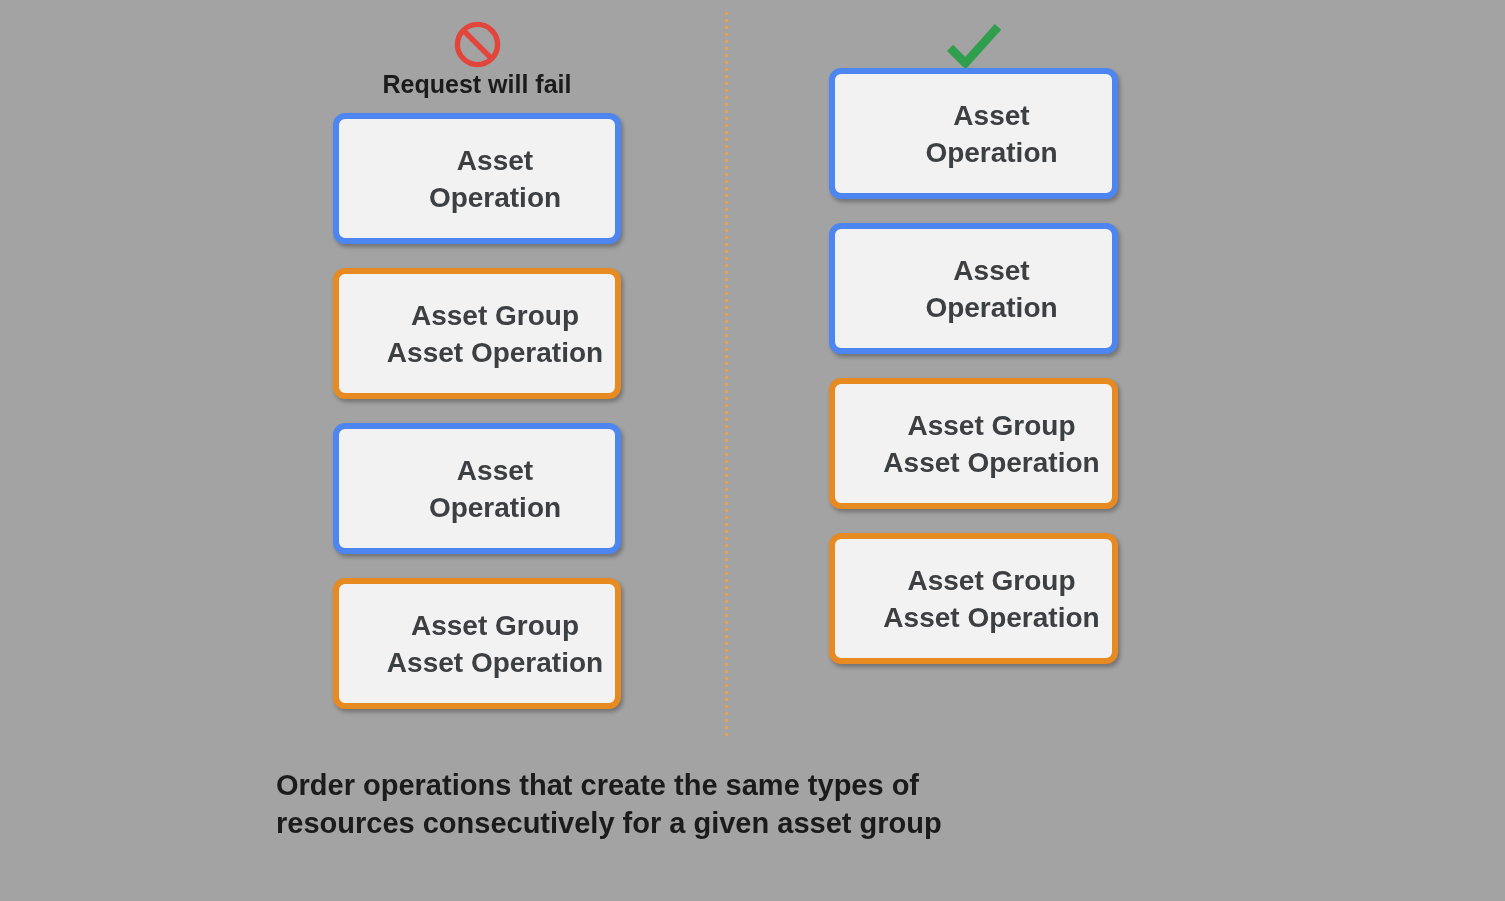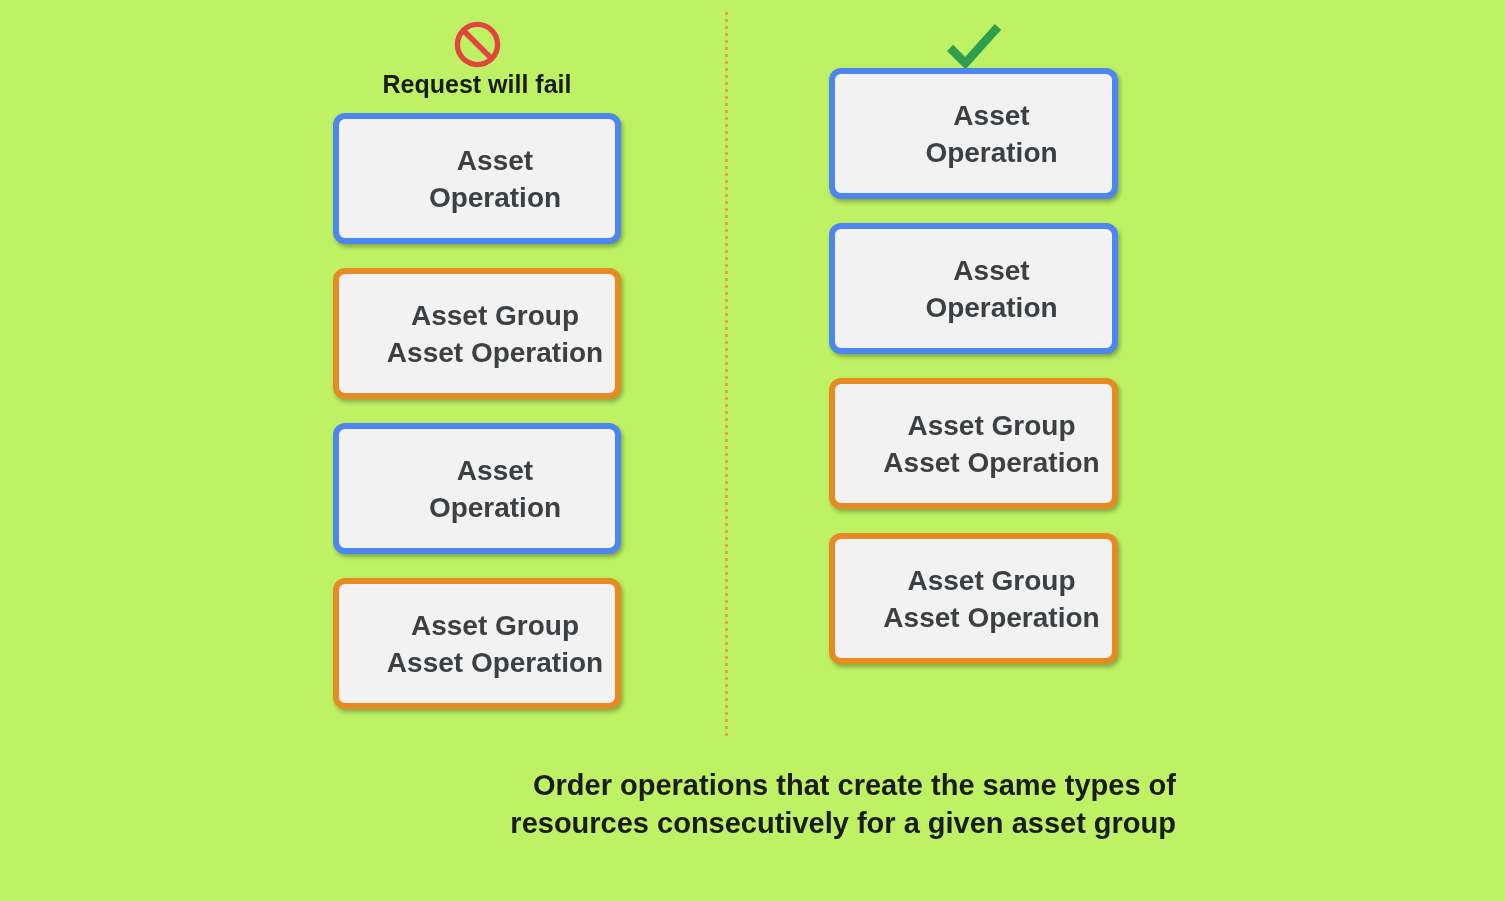--- a/index.html
+++ b/index.html
@@ -1,20 +1,20 @@
 <!DOCTYPE html>
 <html style="--blue-border: #4D86F0; --orange-border: #E78A22; --box-fill: #F2F2F2; --box-text: #3C4043; --heading-text: #1B1B1B; --check-green: #2F9E4D; --prohibited-red: #E2453C; --divider-orange: #E9A14B;"><head>
 <meta charset="utf-8">
 <style>
   html, body { margin: 0; padding: 0; background: #ffffff; }
   .canvas {
     position: relative;
     width: 1505px;
     height: 901px;
-    background: #bef264;
+    background: #a3a3a3;
     font-family: "Liberation Sans", sans-serif;
     overflow: hidden;
   }
   .column {
     position: absolute;
     top: 0;
     display: flex;
     flex-direction: column;
     align-items: center;
   }
@@ -82,21 +82,21 @@
       transparent 7px
     );
   }
 
   .caption {
     position: absolute;
     left: 276px;
     top: 766px;
     width: 900px;
     margin: 0;
-    text-align: right;
+    text-align: left;
     font-size: 29px;
     line-height: 38px;
     font-weight: bold;
     color: var(--heading-text);
     white-space: pre-line;
   }
 </style>
 </head>
 <body>
 

